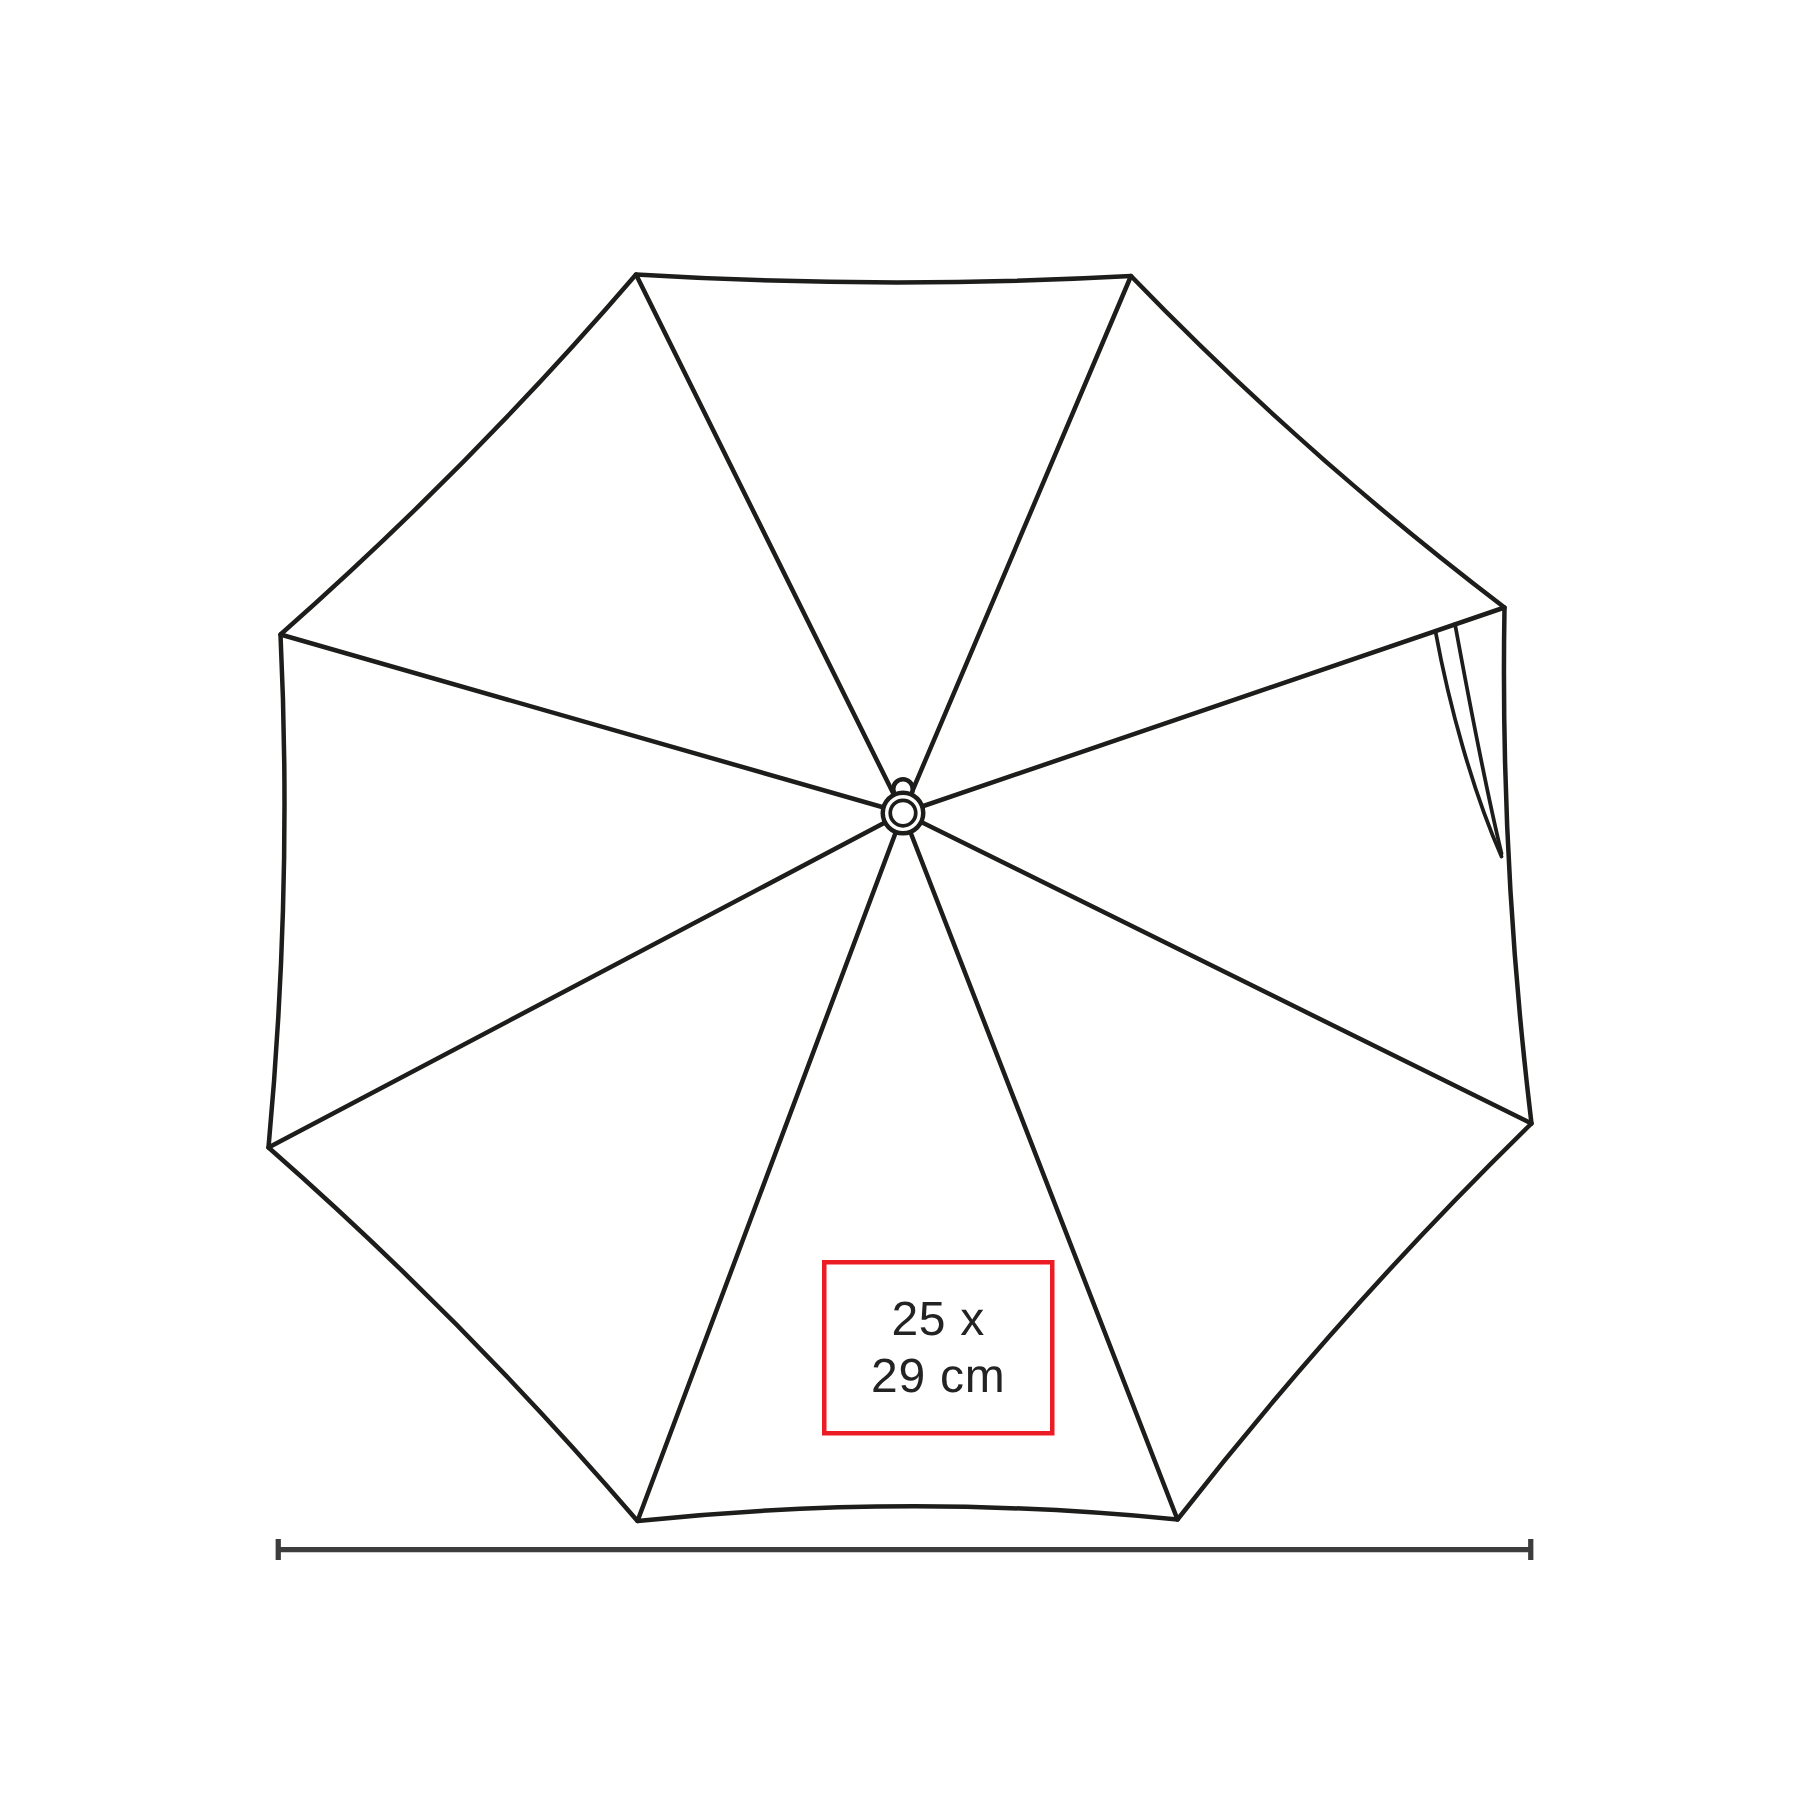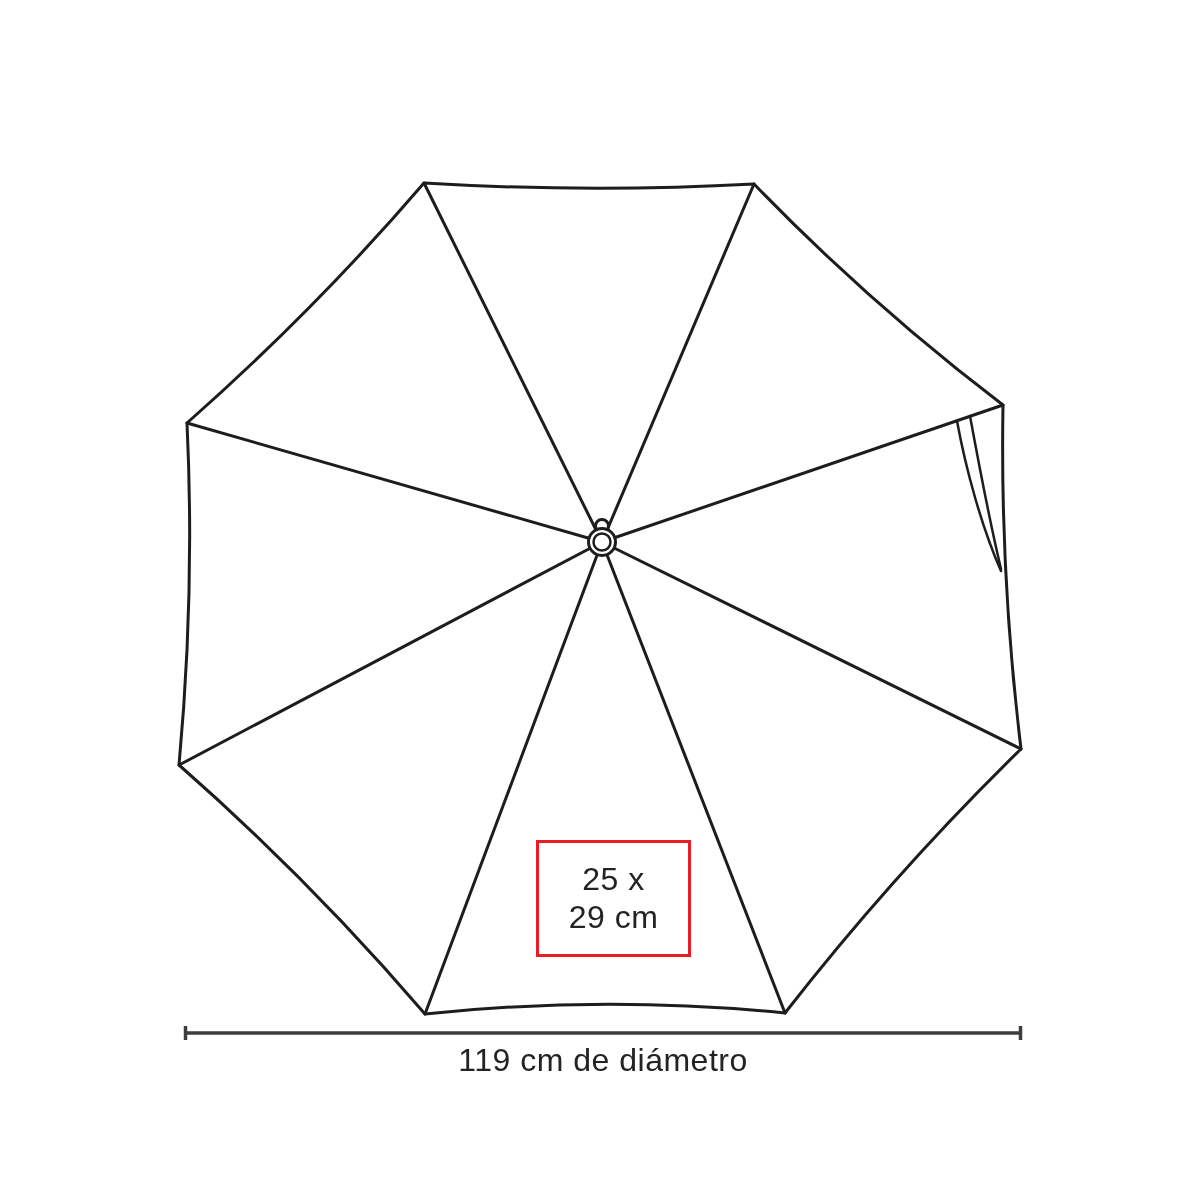--- a/index.html
+++ b/index.html
@@ -40,21 +40,21 @@
     stroke-width: 3;
   }
   .dim {
     stroke: var(--color-dimension, #3d3d3d);
     stroke-width: 3.5;
     fill: none;
   }
   
   .print-area {
     position: absolute;
-    left: 536px;
+    left: 548px;
     top: 840px;
     width: 155px;
     height: 117px;
     box-sizing: border-box;
     border: 3px solid var(--color-accent, #ec1c24);
     display: flex;
     flex-direction: column;
     align-items: center;
     justify-content: center;
     gap: 1px;
@@ -124,15 +124,14 @@
       <line class="dim" x1="185.5" y1="1026" x2="185.5" y2="1040"></line>
       <line class="dim" x1="1020.5" y1="1026" x2="1020.5" y2="1040"></line>
     </g>
   </svg>
 
   <div class="print-area">
     <span>25 x</span>
     <span>29 cm</span>
   </div>
 
-  <div class="diameter-label">119 cm de diámetro</div>
 
 </div>
 
 </body></html>

